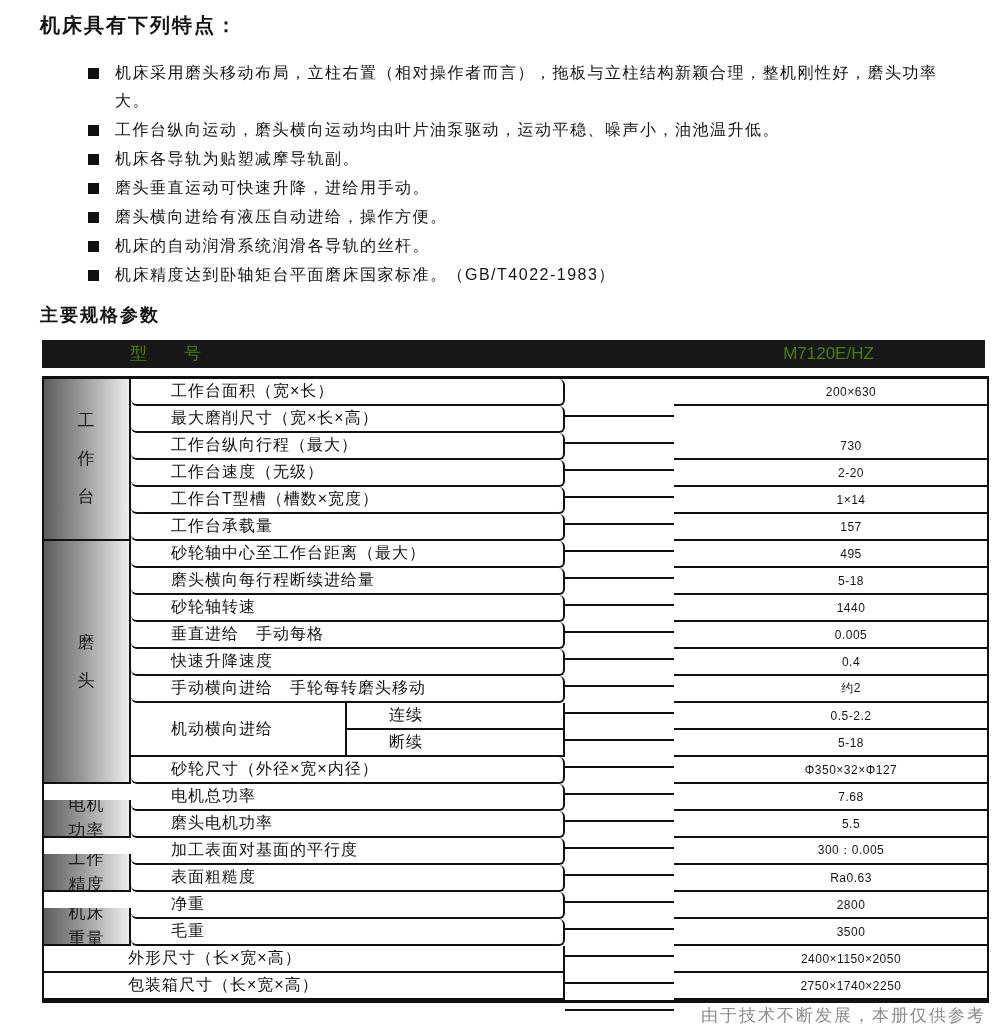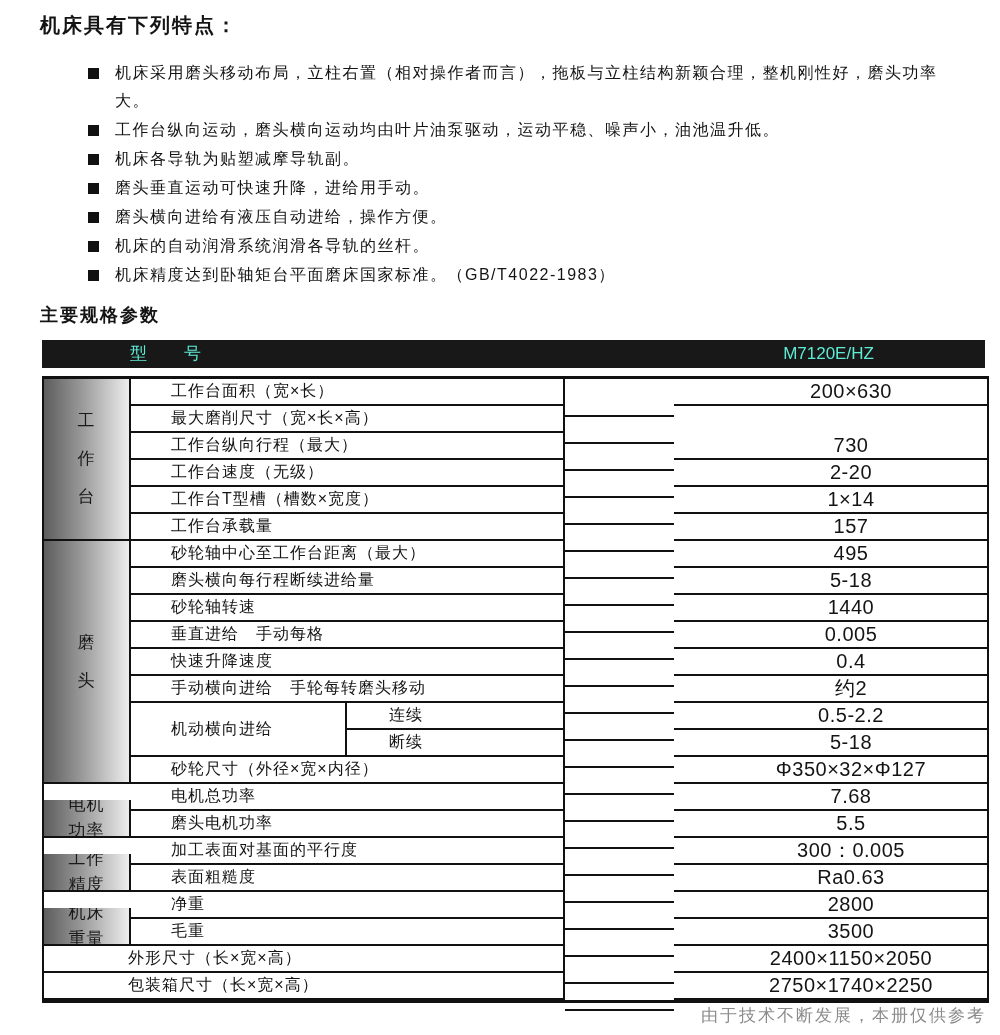--- a/index.html
+++ b/index.html
@@ -21,21 +21,21 @@
     flex:0 0 auto; width:11px; height:11px; background:#111;
     margin:9px 16px 0 0;
   }
   .feature-text { font-size:16px; line-height:28px; letter-spacing:1.5px; width:860px; }
 
   
   .specs-title { position:absolute; left:40px; top:303px; font-size:18px; font-weight:bold; letter-spacing:2px; }
 
   .model-bar {
     position:absolute; left:42px; top:340px; width:943px; height:28px;
-    background:#181818; color:#5eead4;
+    background:#181818; color:#4d7c0f;
   }
   .model-label {
     position:absolute; left:88px; top:0; line-height:28px; font-size:17px; letter-spacing:1px;
   }
   .model-value {
     position:absolute; left:630px; top:0; width:313px; text-align:center; line-height:28px; font-size:17px;
   }
 
   
   .spec-table {
@@ -55,32 +55,32 @@
     font-size:16px; letter-spacing:1px;
     overflow:hidden;
   }
   .cat {
     grid-column:1; justify-content:center; text-align:center;
     border-right:2px solid #111;
     background:linear-gradient(to right,#5d5d5d 0%,#9a9a9a 45%,#ededed 100%);
     white-space:pre-line; font-size:17px; line-height:26px; color:#1a1a1a;
   }
   .cat.tall { line-height:38px; }
-  .param { grid-column:2 / 4; border-right:2px solid #111; padding-left:40px; }
+  .param { grid-column:2 / 4; border-right:2px solid #111; padding-left:40px;border-radius:6px; }
   .param-main { grid-column:2; grid-row:span 2; border-right:2px solid #111; padding-left:40px; }
   .param-sub { grid-column:3; border-right:2px solid #111; padding-left:42px; }
   .full-label { grid-column:1 / 4; border-right:2px solid #111; padding-left:84px; }
   .unit {
     grid-column:4; justify-content:center;
     border-right:2px solid #111;
     background:linear-gradient(to right,#8e8e8e 0%,#c2c2c2 50%,#e6e6e6 100%);
     font-size:16px;
     margin-top:36px;
   }
-  .value { grid-column:5; justify-content:center; font-size:20px; letter-spacing:0.5px;padding-left:41px; }
+  .value { grid-column:5; justify-content:center; font-size:12px; letter-spacing:0.5px;padding-left:41px; }
   .span2 { grid-row:span 2;margin-top:16px; }
   .span6 { grid-row:span 6; }
   .span9 { grid-row:span 9; }
 
   .footer-note {
     position:absolute; right:14px; top:1004px;
     color:#8b8b8b; font-size:17px; letter-spacing:2px;
   }
 </style>
 </head>

